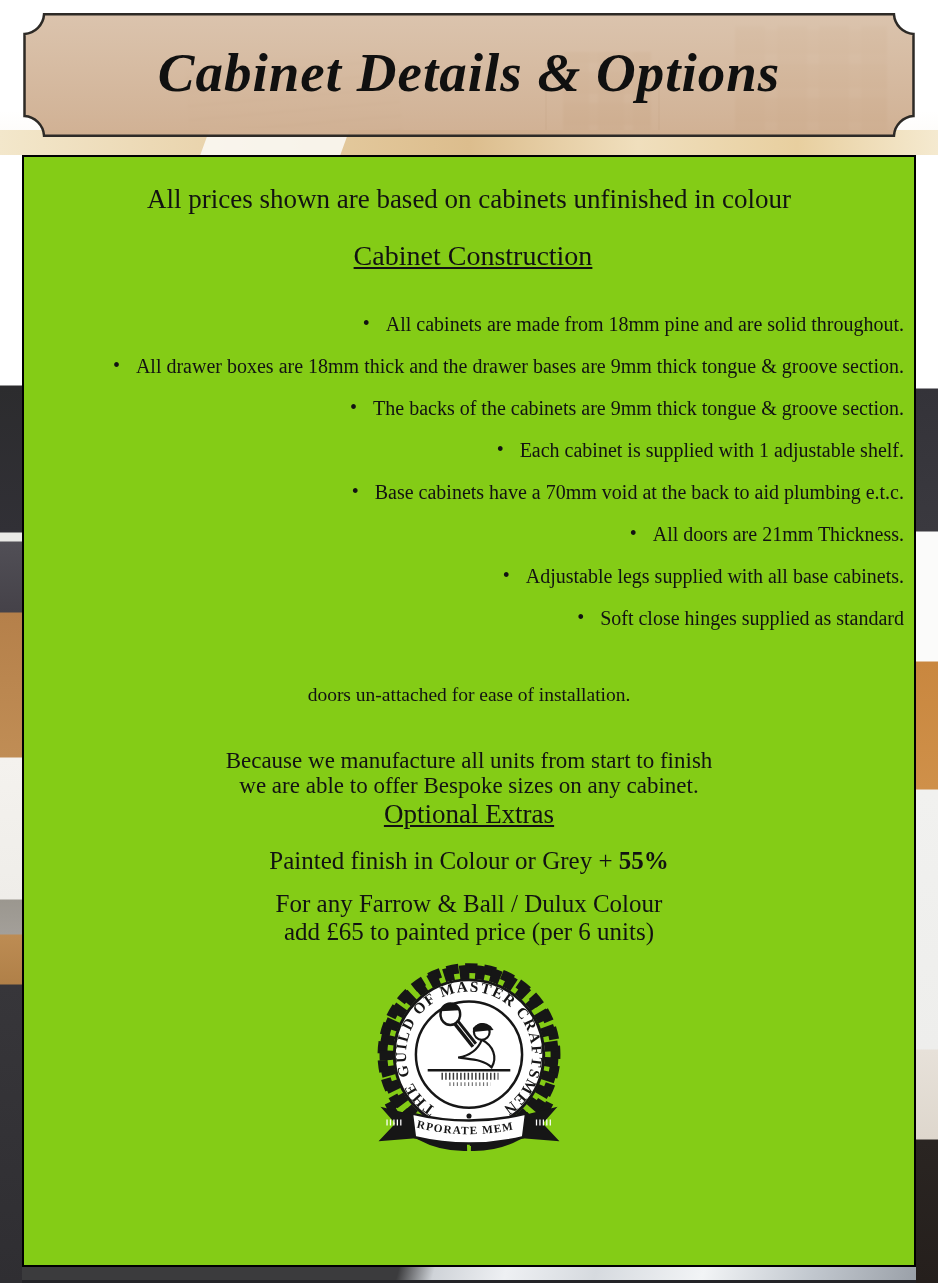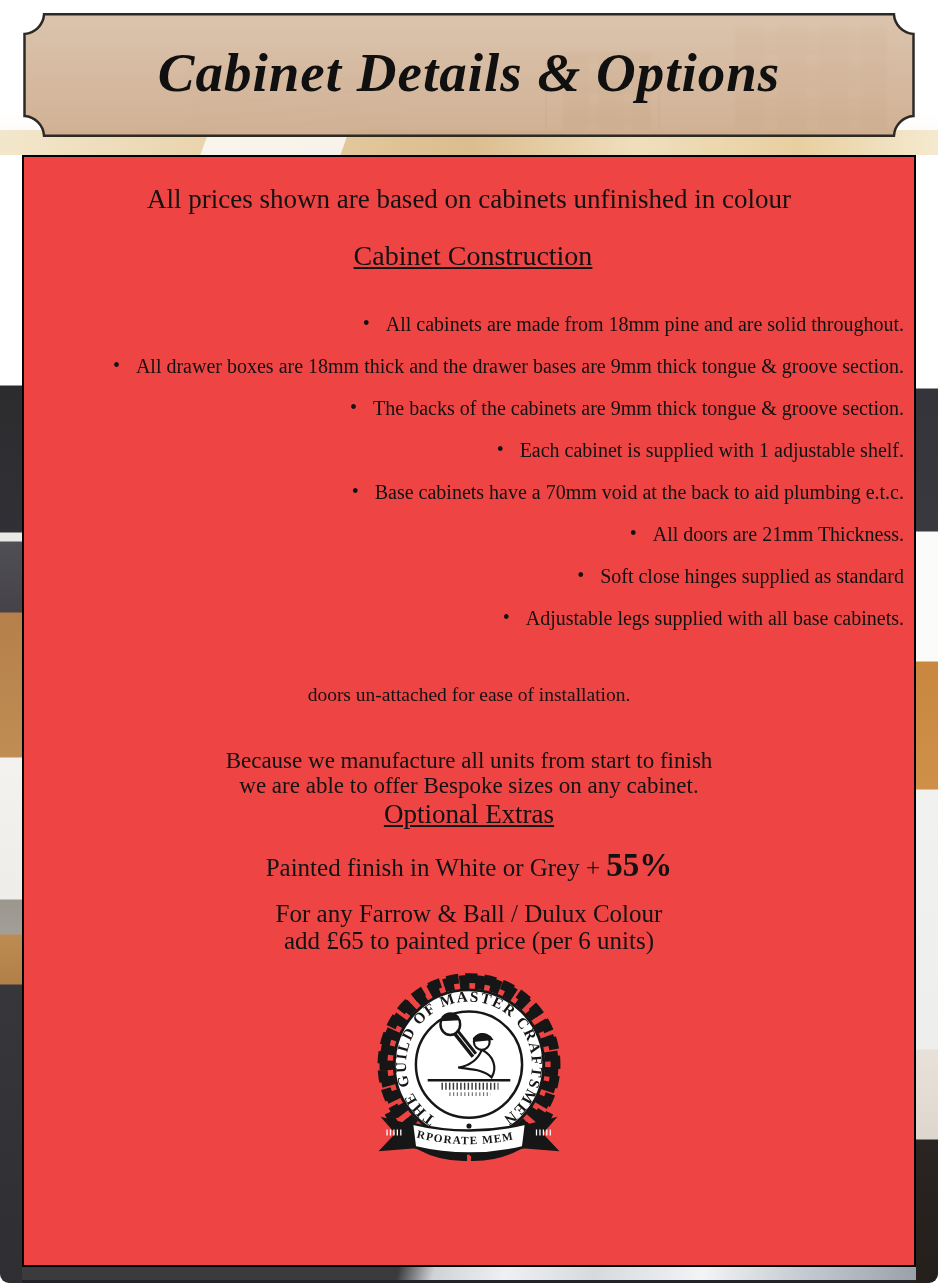--- a/index.html
+++ b/index.html
@@ -1,17 +1,17 @@
 <!DOCTYPE html>
 <html><head>
 <meta charset="utf-8">
 <style>
   html,body{margin:0;padding:0;background:#ffffff;}
   .page{position:relative;width:938px;height:1283px;overflow:hidden;background:#ffffff;
-        font-family:"Liberation Serif", serif;color:#121212;border-radius:9px;}
+        font-family:"Liberation Serif", serif;color:#121212;}
 
   
   .bg-topphoto{position:absolute;left:0;top:0;width:938px;height:158px;
        background:linear-gradient(#ffffff 0 70%,#fbf8f3 100%);}
   .bg-table{position:absolute;left:0;top:130px;width:938px;height:28px;
        background:linear-gradient(90deg,#f3e7cb 0%,#e6cda2 30%,#dcbd8d 50%,#f0dfbd 68%,#e8cf9f 85%,#f5ead0 100%);}
   .ph-sheet-left{position:absolute;left:188px;top:58px;width:212px;height:96px;
        background:
         repeating-linear-gradient(0deg,rgba(150,138,120,.55) 0 2px,transparent 2px 14px),
         #f6f1e7;
@@ -59,33 +59,33 @@
      box-shadow:inset 0 -3px 0 #232327;}
 
   
   .banner-wrap{position:absolute;left:23px;top:12px;width:892px;height:126px;}
   .banner-title{position:absolute;left:0;top:33px;width:892px;text-align:center;
      font-family:"Liberation Serif", serif;font-style:italic;font-weight:bold;
      font-size:55px;line-height:1;color:#101010;letter-spacing:1px;}
 
   
   .panel{position:absolute;left:22px;top:155px;width:890px;height:1108px;
-     background:#ef4444;border:2px solid #000000;text-align:center;}
+     background:#84cc16;border:2px solid #000000;text-align:center;}
   .intro{margin-top:26px;font-size:27px;line-height:1.2;}
   .construction{margin-top:24px;font-size:28px;line-height:1.2;text-decoration:underline;padding-left:8px;}
   ul.bullets{list-style:none;margin:40px 0 0 0;padding:0;}
   ul.bullets li{font-size:20px;line-height:1.15;margin:0 10px 19px 10px;text-align:right;}
   ul.bullets li::before{content:"\2022";display:inline-block;margin-right:16px;
      font-size:20px;position:relative;top:-1px;}
   .note{margin-top:54px;font-size:19.5px;line-height:1.12;}
   .bespoke{margin-top:42px;font-size:23px;line-height:1.09;}
   .bespoke div{}
   .extras{font-size:27px;line-height:1.2;text-decoration:underline;}
   .painted{margin-top:16px;font-size:25px;line-height:1.2;}
-  .painted b{font-size:33px;}
+  .painted b{font-size:25px;}
   .colour{margin-top:14px;font-size:25px;line-height:1.1;}
   .logo-wrap{margin-top:14px;}
 </style>
 </head>
 <body>
 
 <div class="page">
 
   <div class="bg-topphoto"></div>
   <div class="ph-sheet-left"></div>
@@ -118,36 +118,36 @@
 
     <div class="construction">Cabinet Construction</div>
 
     <ul class="bullets">
       <li>All cabinets are made from 18mm pine and are solid throughout.</li>
       <li>All drawer boxes are 18mm thick and the drawer bases are 9mm thick tongue &amp; groove section.</li>
       <li>The backs of the cabinets are 9mm thick tongue &amp; groove section.</li>
       <li>Each cabinet is supplied with 1 adjustable shelf.</li>
       <li>Base cabinets have a 70mm void at the back to aid plumbing e.t.c.</li>
       <li>All doors are 21mm Thickness.</li>
+      <li>Adjustable legs supplied with all base cabinets.</li>
       <li>Soft close hinges supplied as standard</li>
-      <li>Adjustable legs supplied with all base cabinets.</li>
     </ul>
 
     <div class="note">
       <div>doors un-attached for ease of installation.</div>
     </div>
 
     <div class="bespoke">
       <div>Because we manufacture all units from start to finish</div>
       <div>we are able to offer Bespoke sizes on any cabinet.</div>
     </div>
 
     <div class="extras">Optional Extras</div>
 
-    <div class="painted"><span>Painted finish in White or Grey + </span><b>55%</b></div>
+    <div class="painted"><span>Painted finish in Colour or Grey + </span><b>55%</b></div>
 
     <div class="colour">
       <div>For any Farrow &amp; Ball / Dulux Colour</div>
       <div>add £65 to painted price (per 6 units)</div>
     </div>
 
     <div class="logo-wrap">
       <svg width="236" height="202" viewBox="0 0 240 205">
 
         <g>

